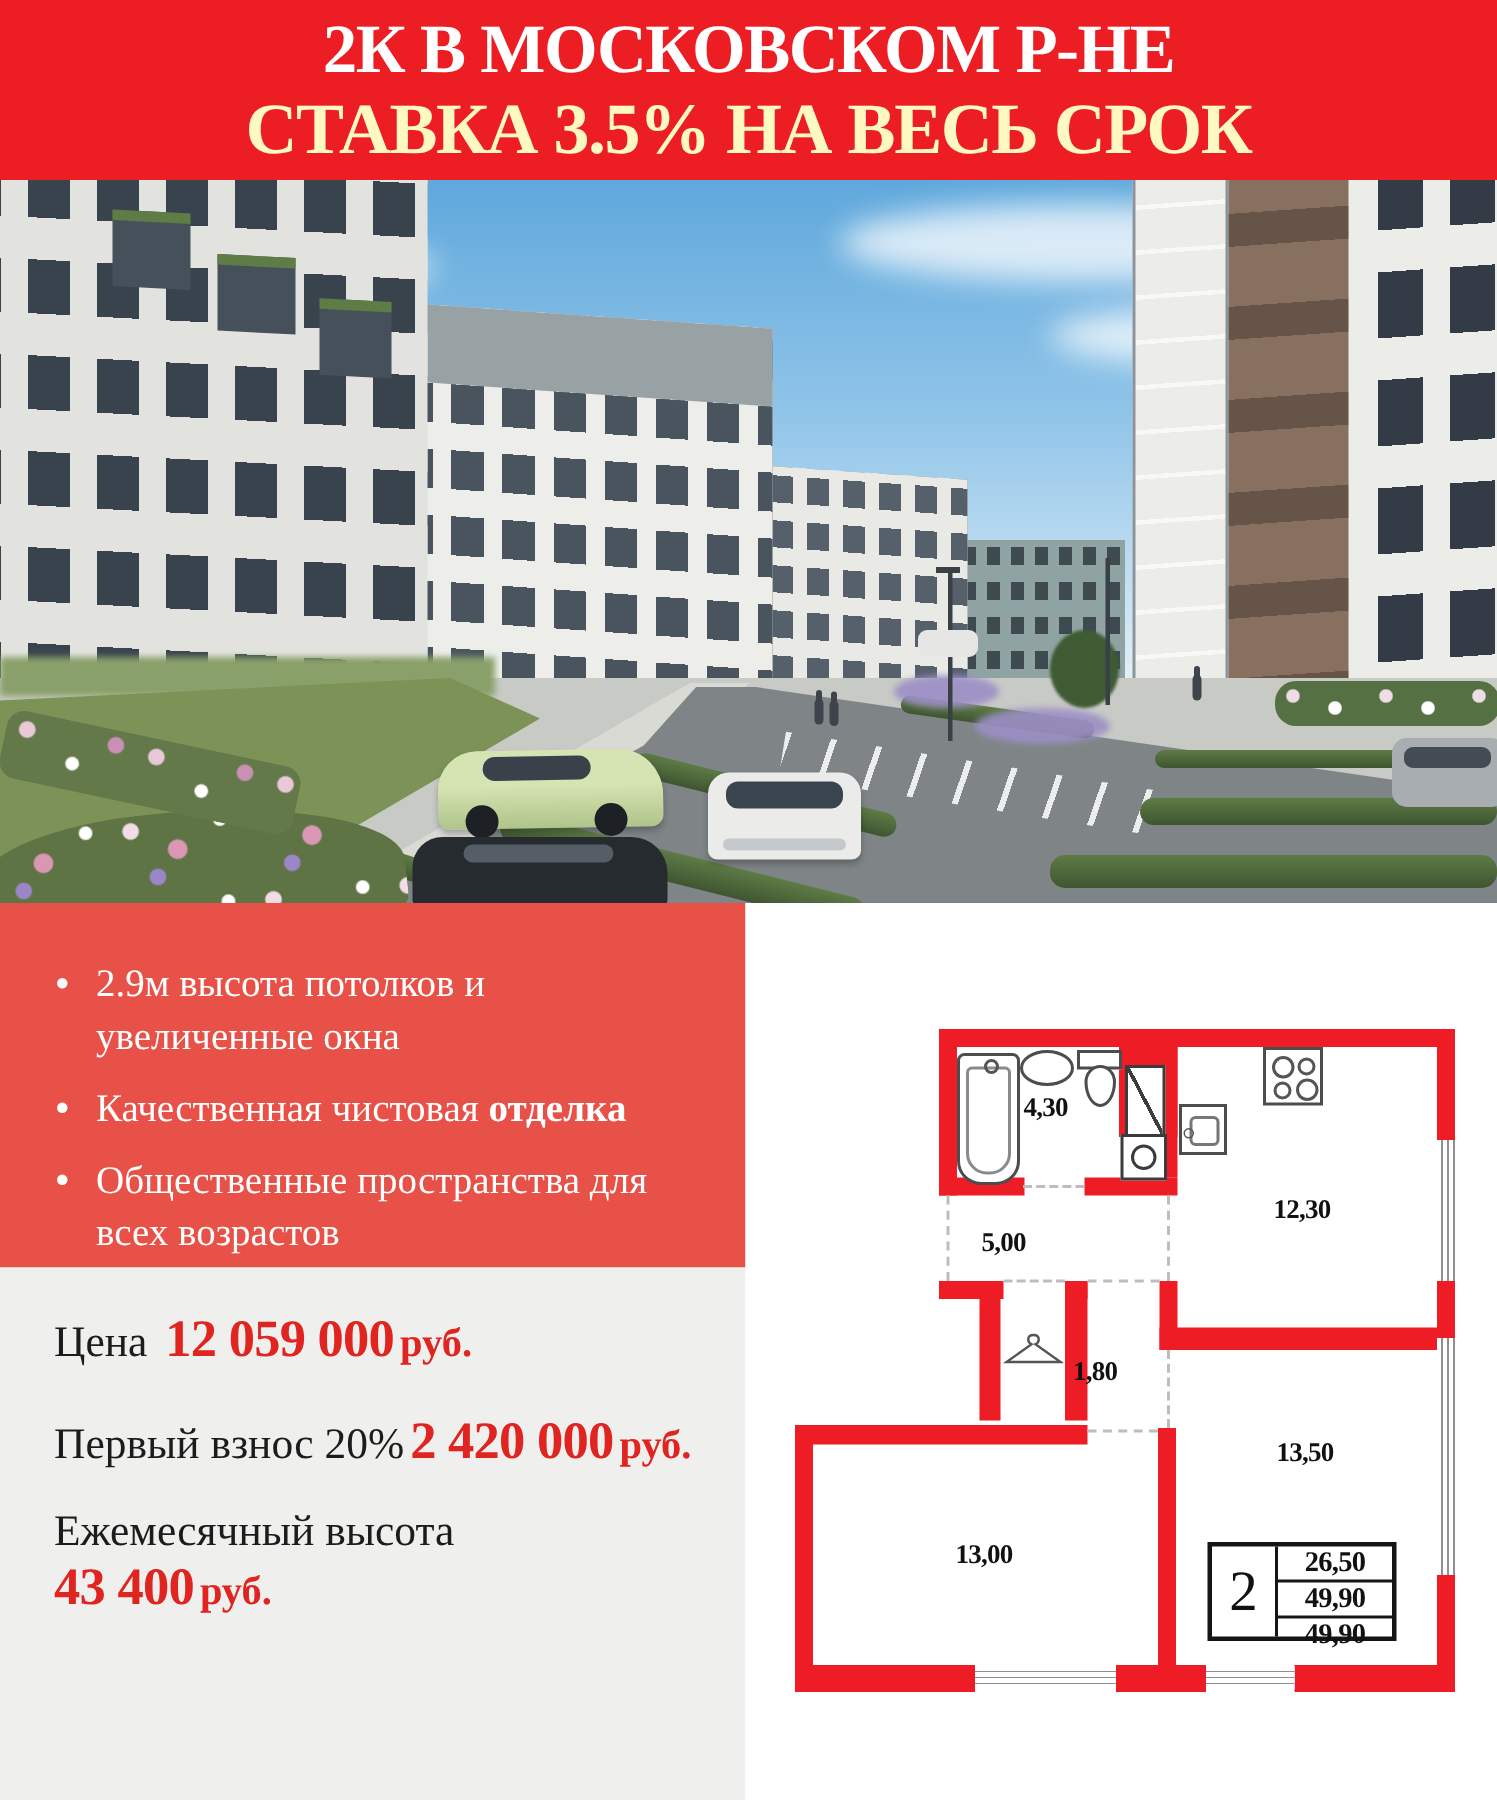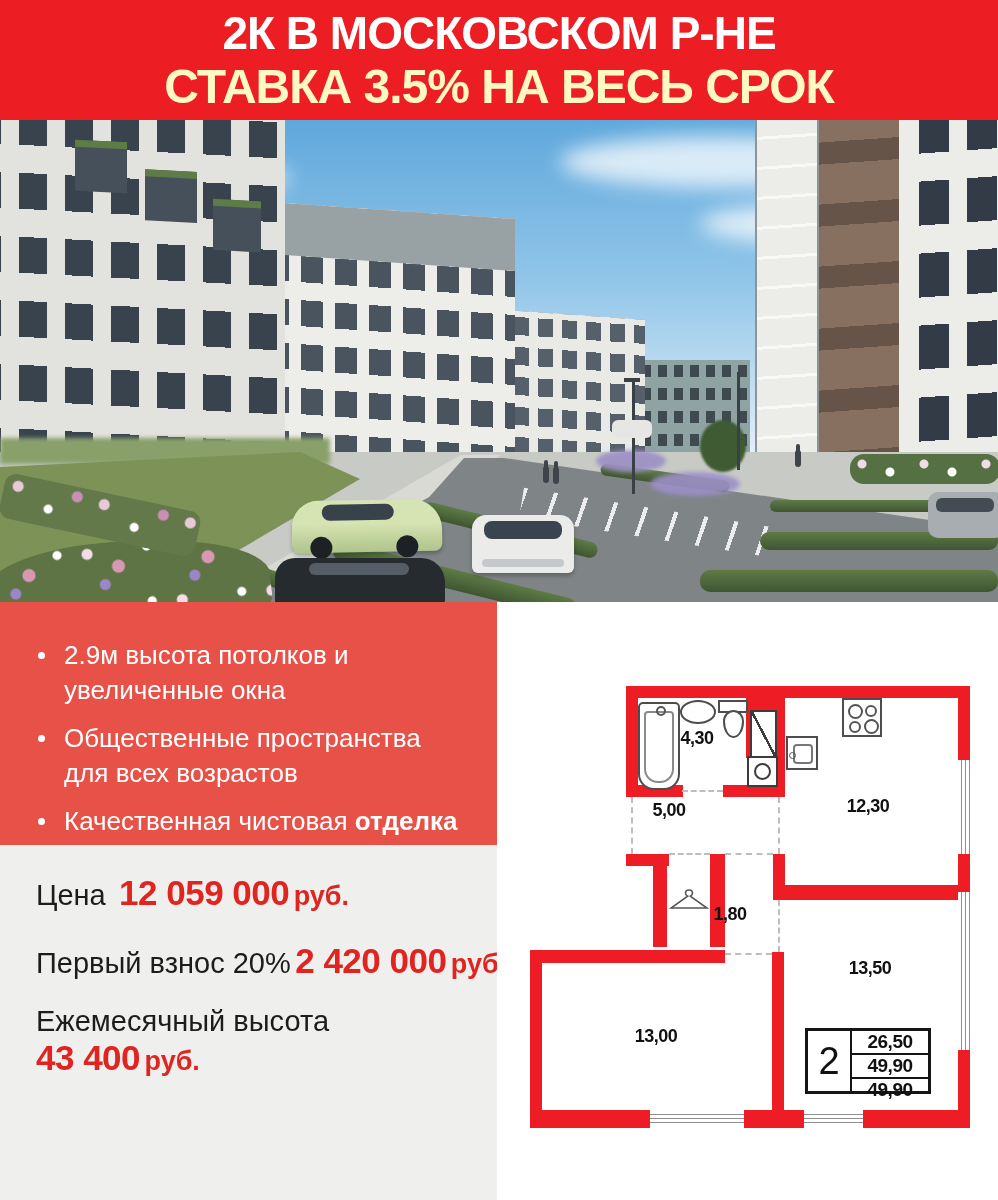--- a/index.html
+++ b/index.html
@@ -1,17 +1,17 @@
 <!DOCTYPE html>
 <html><head>
 <meta charset="utf-8">
 <style>
   html,body{margin:0;padding:0;background:#fff;}
   .poster{position:relative;width:998px;height:1200px;overflow:hidden;background:#fff;
-          font-family:Liberation Sans, sans-serif;}
+          font-family:Liberation Serif, serif;}
   .abs{position:absolute;}
   
   .hdr{position:absolute;left:0;top:0;width:998px;height:120px;background:#EC1D23;text-align:center;}
   .hdr .l1{margin-top:6px;font-size:46px;line-height:54px;font-weight:700;letter-spacing:-1px;color:#fff;}
   .hdr .l2{font-size:48px;line-height:54px;font-weight:700;letter-spacing:-1px;color:#fef9c3;}
   
   .photo{position:absolute;left:0;top:120px;width:998px;height:482px;overflow:hidden;background:linear-gradient(180deg,#5FA8DC 0%,#8FC4E8 32%,#C8E2F3 58%,#E9F3F9 72%,#DDE8EE 78%);}
   .cloud{position:absolute;background:#fff;border-radius:50%;filter:blur(10px);opacity:.75;}
   .bld{position:absolute;}
   .hedge{position:absolute;background:linear-gradient(180deg,#5E7B46,#3F5531);border-radius:10px;}
@@ -128,22 +128,22 @@
       <div class="abs" style="left:104px;bottom:-6px;width:22px;height:22px;background:#1D2125;border-radius:50%;"></div>
     </div>
     <div class="abs" style="left:275px;top:438px;width:170px;height:46px;background:#262B30;border-radius:20px 24px 4px 4px;">
       <div class="abs" style="left:34px;top:5px;width:100px;height:12px;background:#555E66;border-radius:6px;"></div>
     </div>
   </div>
 
   <div class="feat">
     <ul>
       <li><span class="dot"></span><span>2.9м высота потолков и увеличенные окна</span><b></b></li>
+      <li><span class="dot"></span><span>Качественная чистовая </span><b>отделка</b></li>
       <li><span class="dot"></span><span>Общественные пространства для всех возрастов</span><b></b></li>
-      <li><span class="dot"></span><span>Качественная чистовая </span><b>отделка</b></li>
     </ul>
   </div>
 
   <div class="gray">
     <div class="prow" style="top:28px;">
       <span class="lbl">Цена</span>&nbsp;&nbsp;
       <span class="val">12 059 000</span>
       <span class="unit">руб.</span>
     </div>
     <div class="prow" style="top:96px;">
@@ -214,21 +214,21 @@
       <div class="abs" style="left:4px;top:4px;width:11px;height:11px;border:2px solid #555;border-radius:50%;"></div>
       <div class="abs" style="left:21px;top:5px;width:8px;height:8px;border:2px solid #555;border-radius:50%;"></div>
       <div class="abs" style="left:5px;top:21px;width:8px;height:8px;border:2px solid #555;border-radius:50%;"></div>
       <div class="abs" style="left:20px;top:19px;width:11px;height:11px;border:2px solid #555;border-radius:50%;"></div>
     </div>
     <svg style="position:absolute;left:172px;top:286px;" width="40" height="24" viewBox="0 0 40 24">
       <path d="M20 2 q3.5 0 3.5 3 q0 2.2 -2.2 3.2 L38 20 H2 L18.7 8.2 q-2.2 -1 -2.2 -3.2 q0 -3 3.5 -3 z" fill="none" stroke="#555" stroke-width="1.6"></path>
     </svg>
 
     <div class="lab" style="left:172px;top:126px;width:56px;">4,30</div>
-    <div class="lab" style="left:144px;top:198px;width:56px;">5,00</div>
+    <div class="lab" style="left:144px;top:216px;width:56px;">5,00</div>
     <div class="lab" style="left:338px;top:194px;width:66px;">12,30</div>
     <div class="lab" style="left:170px;top:302px;width:46px;margin-left:40px;">1,80</div>
     <div class="lab" style="left:340px;top:356px;width:66px;">13,50</div>
     <div class="lab" style="left:126px;top:424px;width:66px;">13,00</div>
 
     <div class="spec">
       <div class="spec-n">2</div>
       <div class="spec-rows">
         <div>26,50</div>
         <div>49,90</div>

